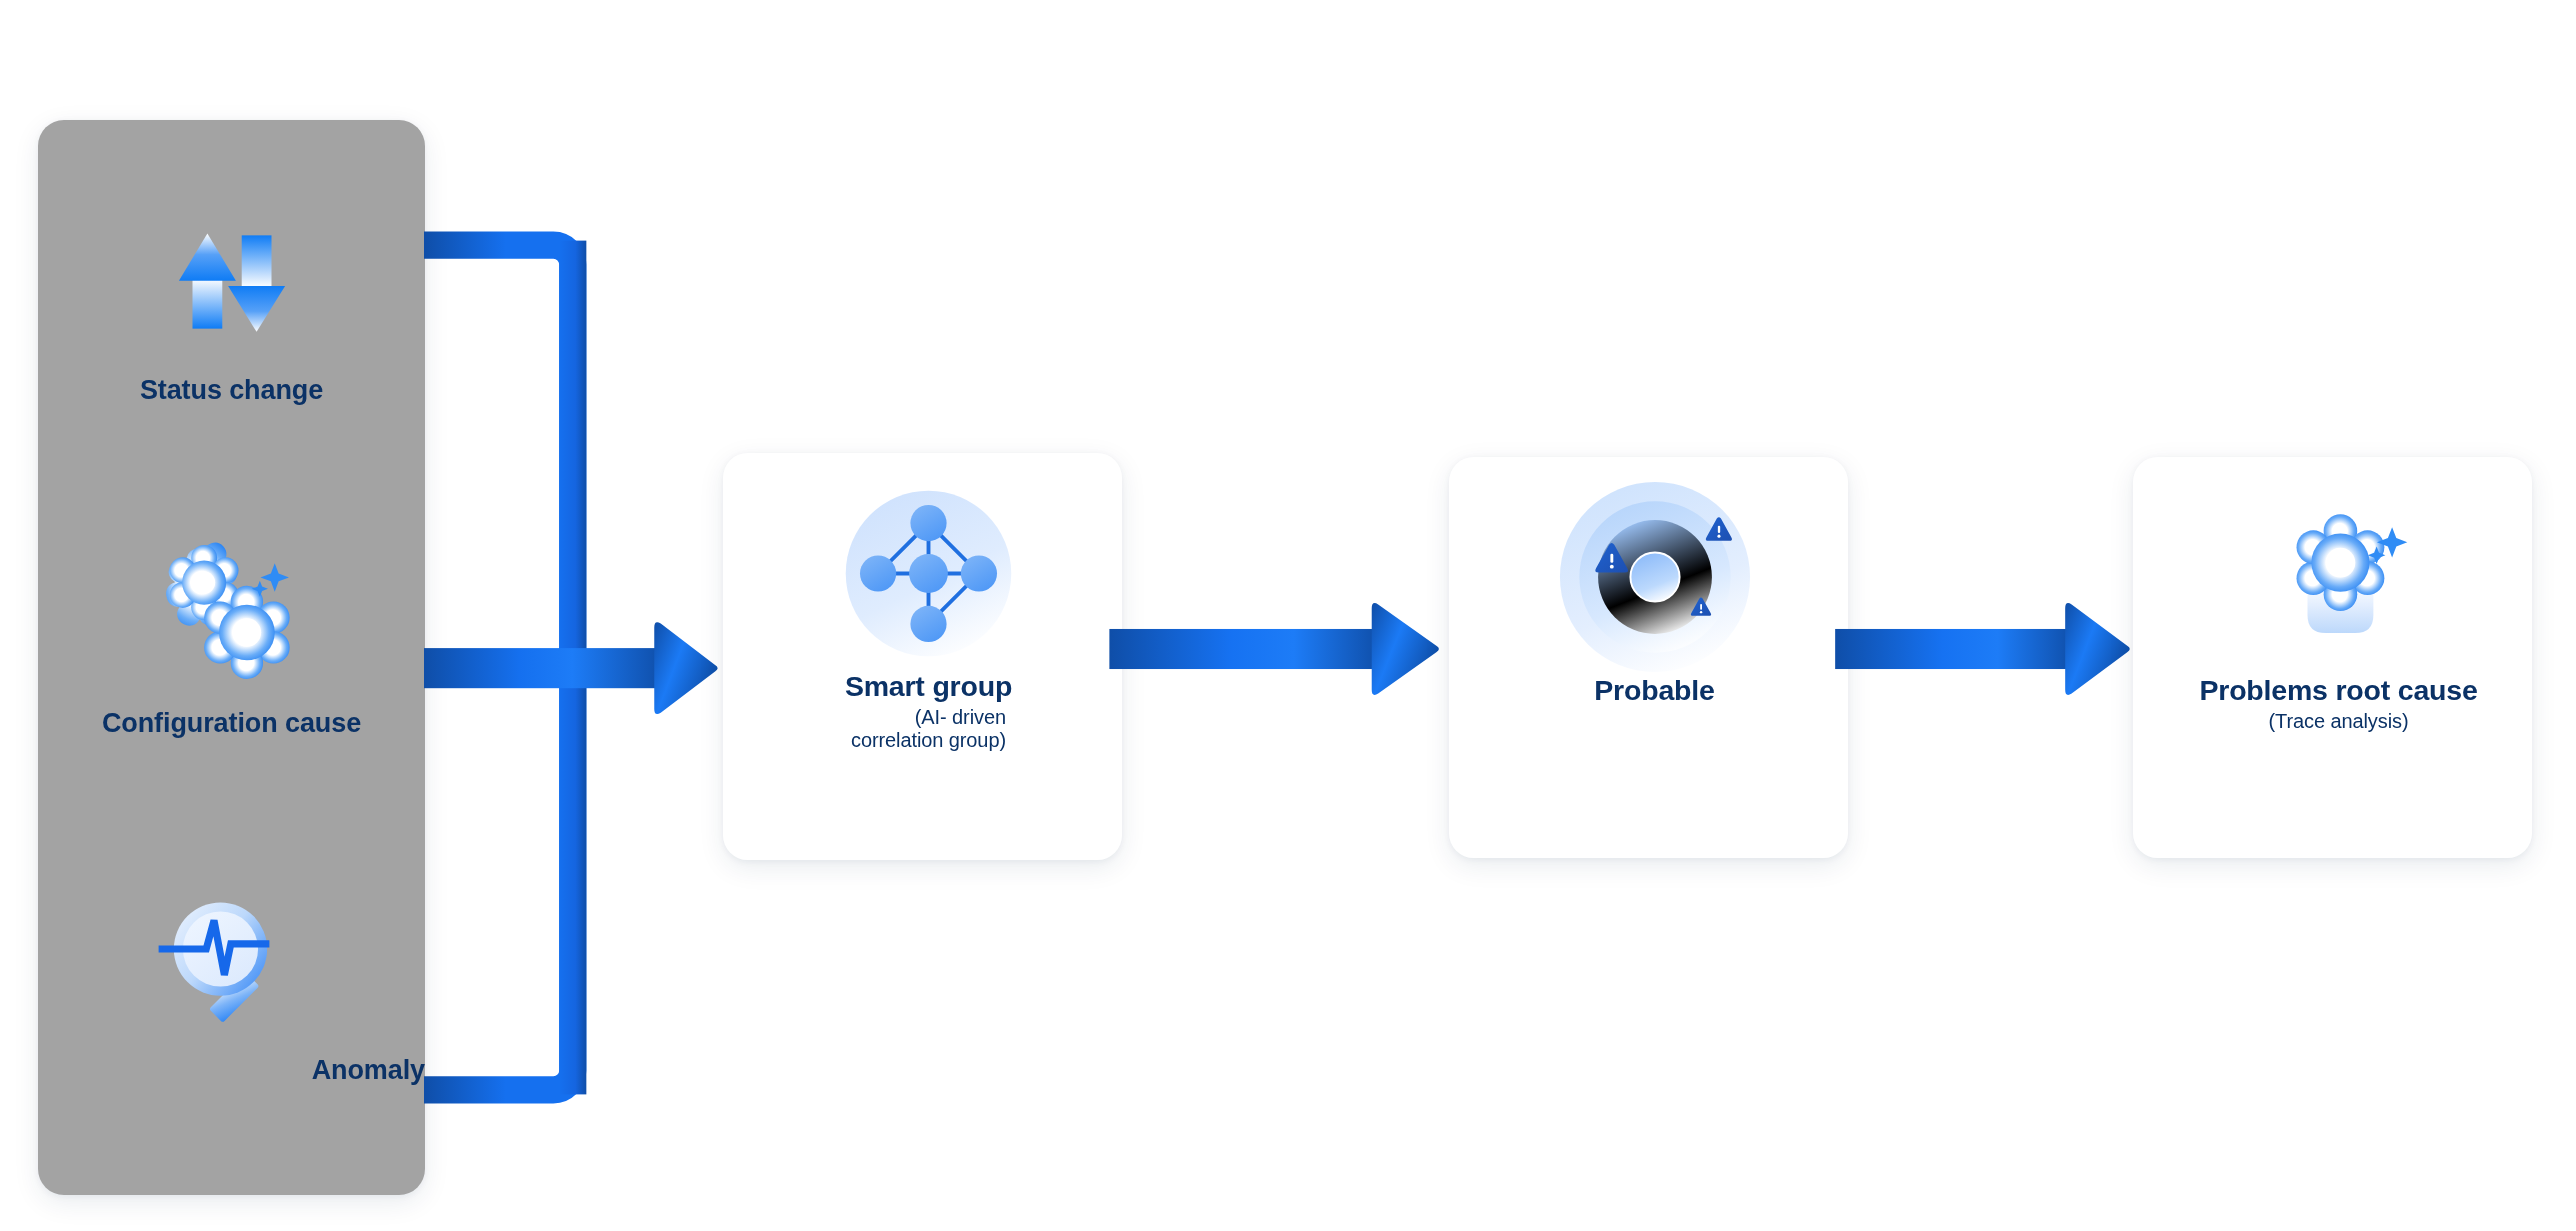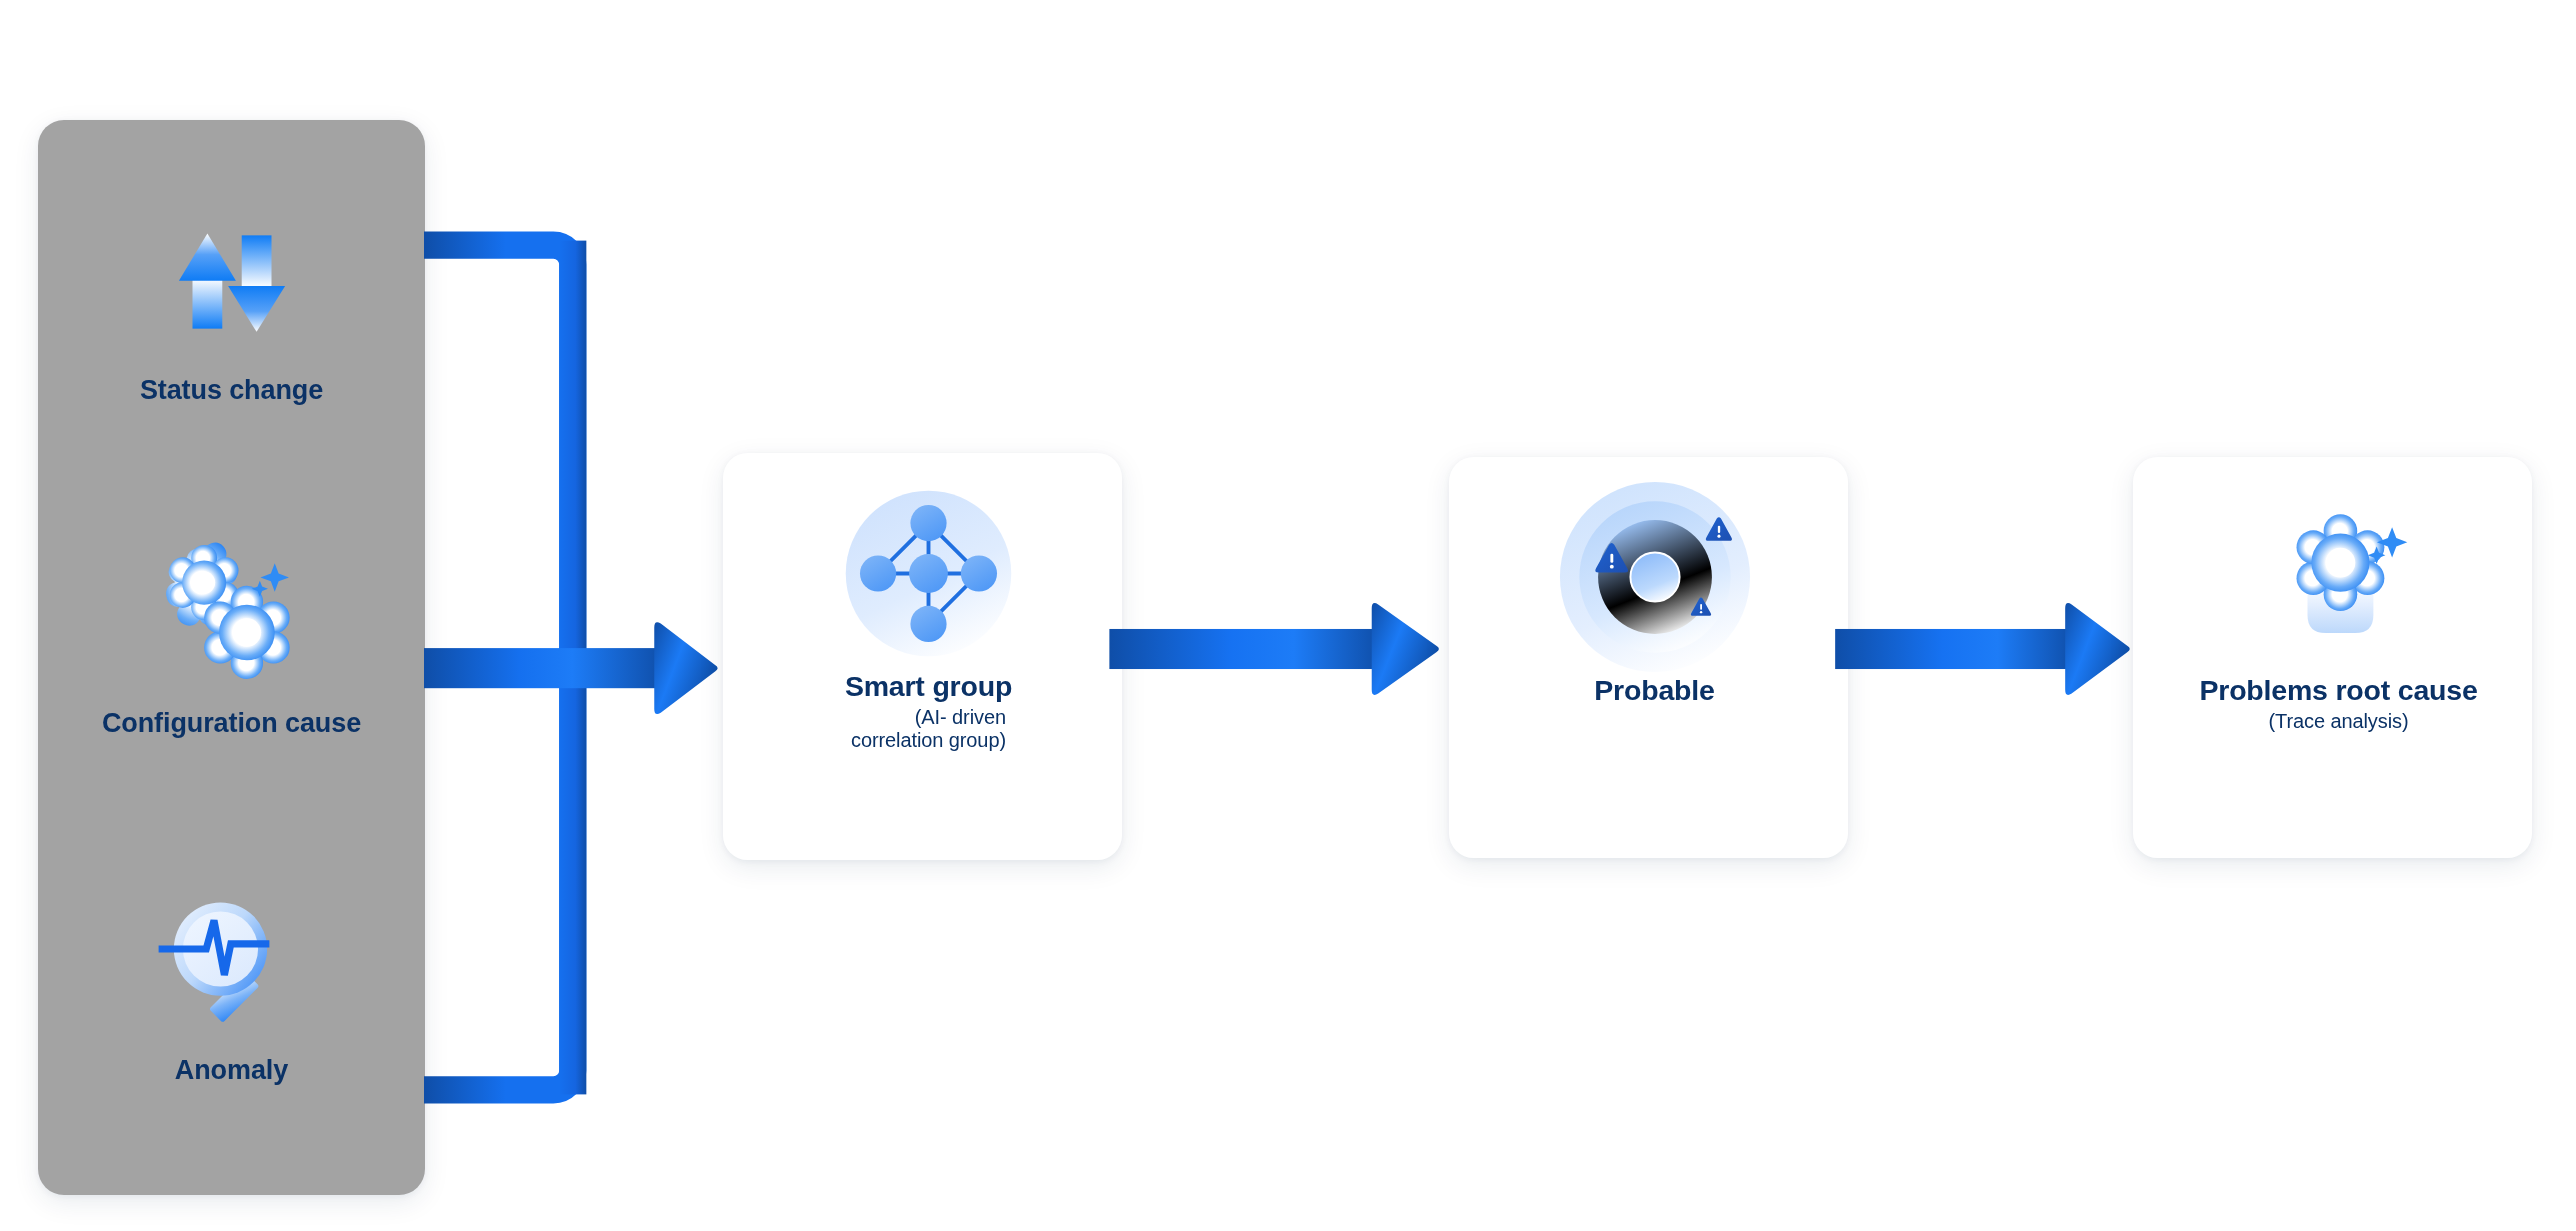--- a/index.html
+++ b/index.html
@@ -64,21 +64,21 @@
     margin-top: 11.7px;
     font-size: 27px;
     font-weight: 700;
     color: #0b3266;
     line-height: 1.18;
     letter-spacing: -0.1px;
   }
 
   .ev-0 { top: 81px; }
   .ev-1 { top: 414px; }
-  .ev-2 { top: 761px; }
+  .ev-2 { top: 761px; text-align: right; }
 
   
   .pcard {
     position: absolute;
     background: #ffffff;
     border-radius: 24.6px;
     box-shadow: 0 7.8px 27px rgba(16, 42, 80, 0.085),
                 0 1.3px 6.5px rgba(16, 42, 80, 0.05);
     display: flex;
     flex-direction: column;

